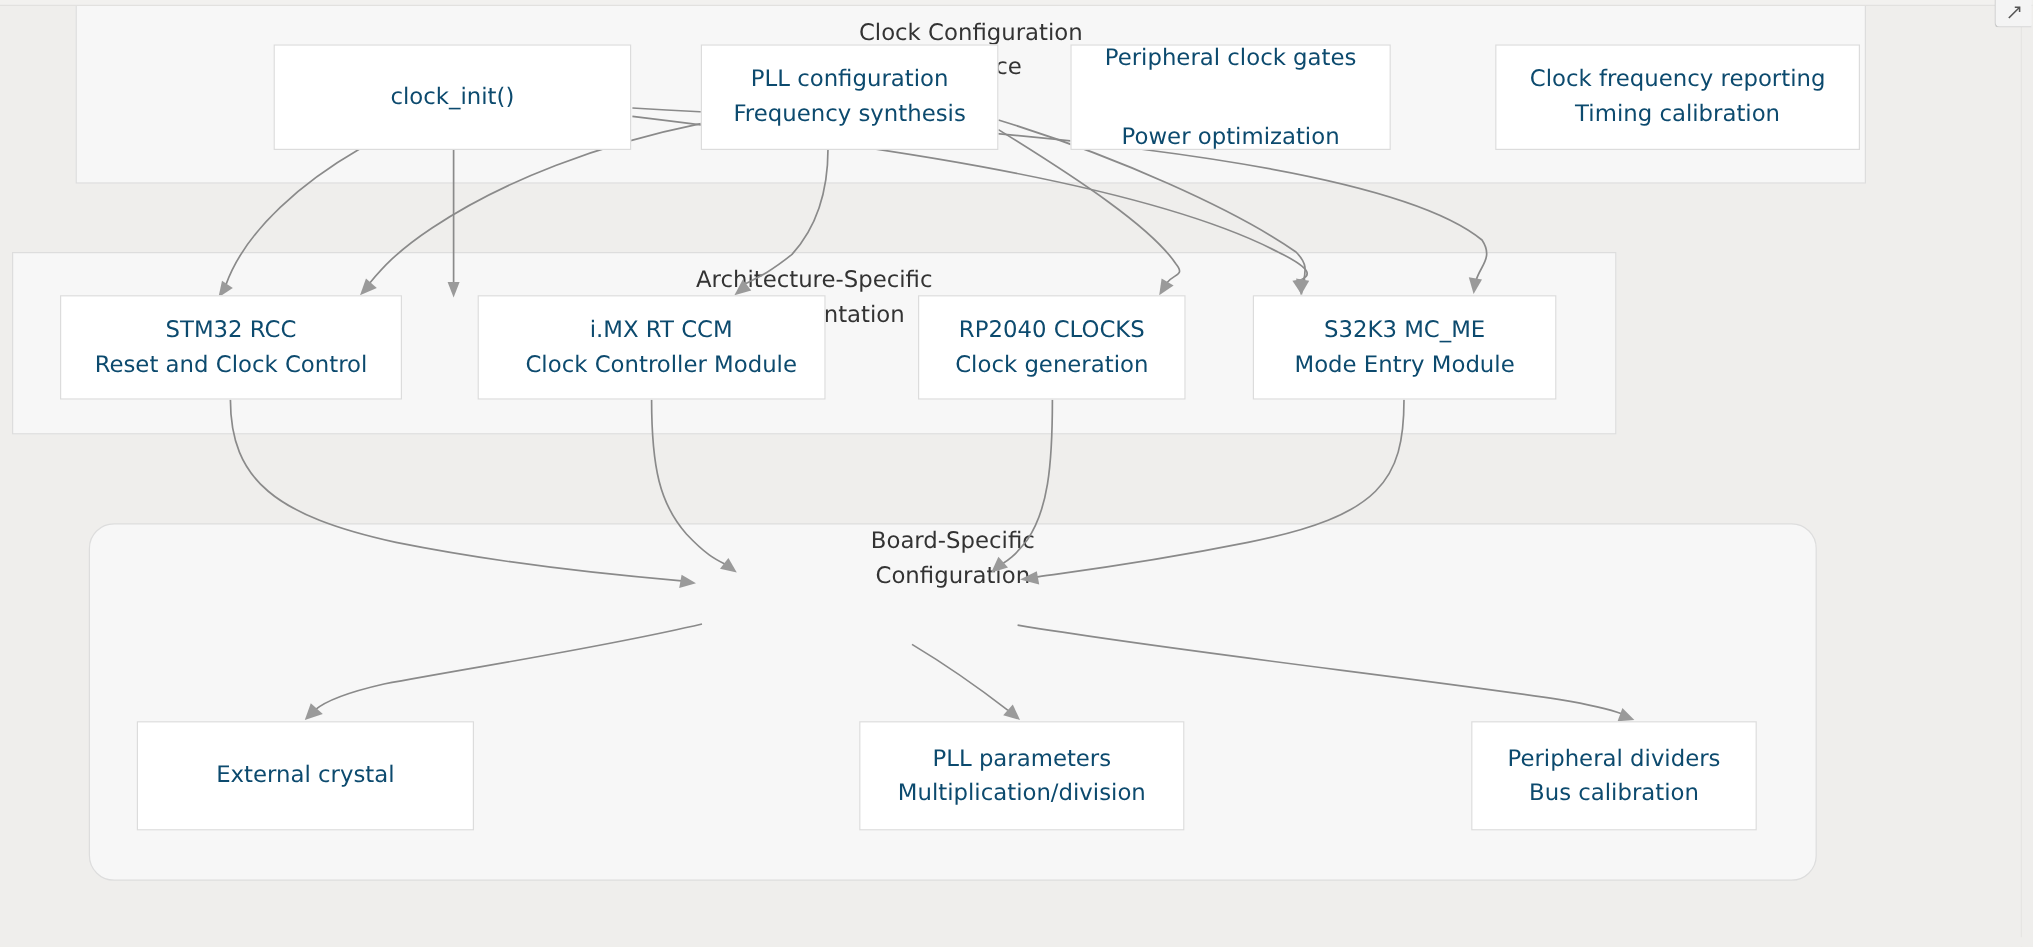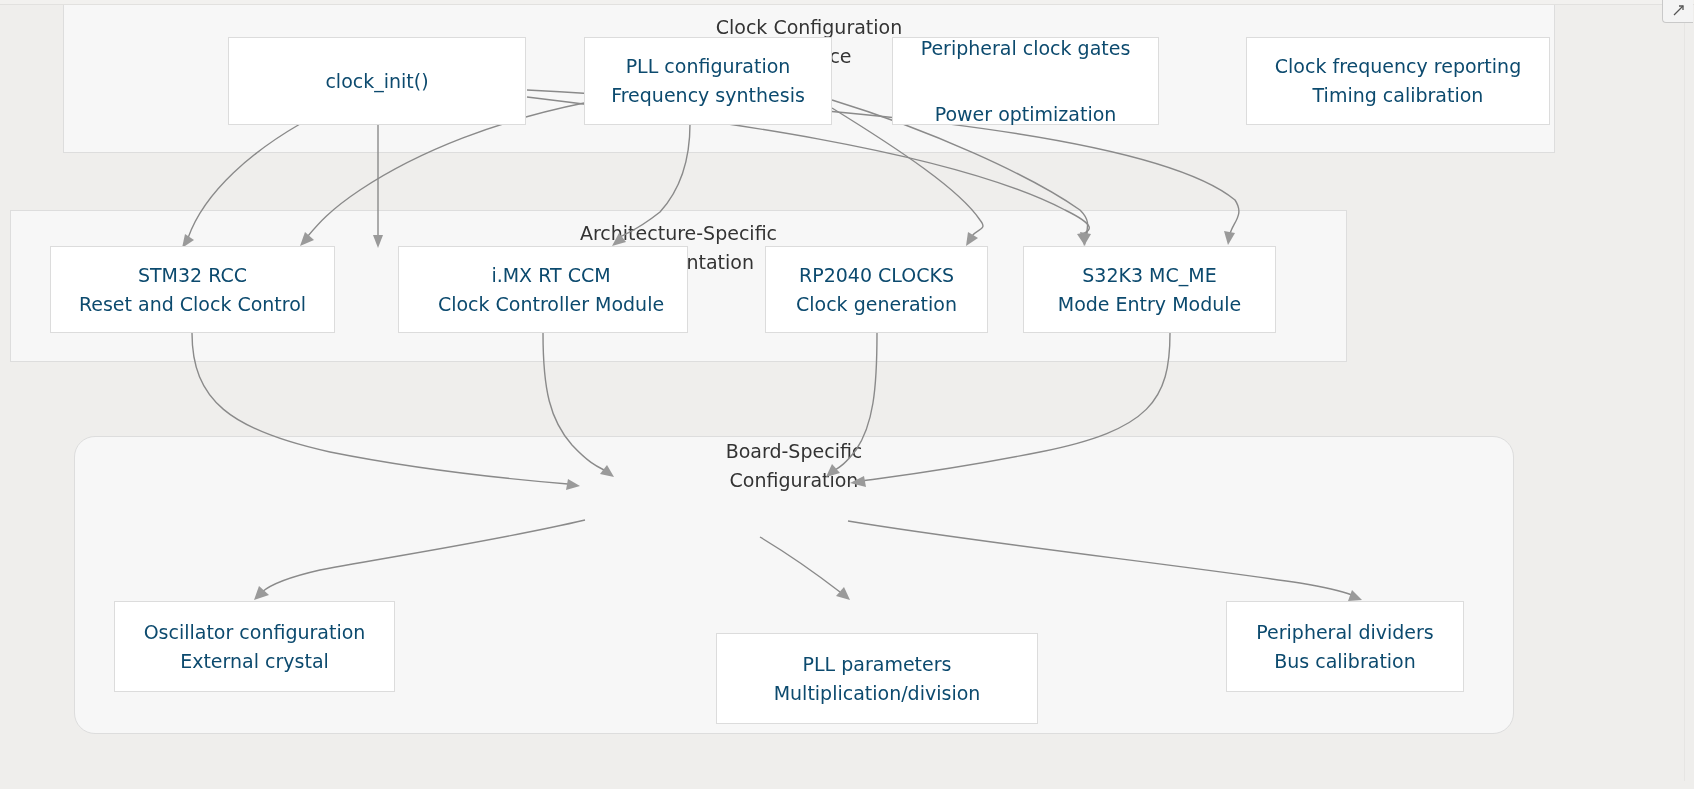--- a/index.html
+++ b/index.html
@@ -237,32 +237,31 @@
   <div class="node" style="left:398px; top:246px; width:290px; height:87px;padding-left:16px;">
     <div class="l1">i.MX RT CCM</div>
     <div class="l2">Clock Controller Module</div>
   </div>
 
   <div class="node" style="left:765px; top:246px; width:223px; height:87px;">
     <div class="l1">RP2040 CLOCKS</div>
     <div class="l2">Clock generation</div>
   </div>
 
-  <div class="node" style="left:1023px; top:246px; width:253px; height:87px;">
+  <div class="node" style="left:1044px; top:246px; width:253px; height:87px;">
     <div class="l1">S32K3 MC_ME</div>
     <div class="l2">Mode Entry Module</div>
   </div>
 
 
   <div class="node" style="left:114px; top:601px; width:281px; height:91px;">
-    <div class="l1">Oscillator configuration</div>
     <div class="l2">External crystal</div>
   </div>
 
-  <div class="node" style="left:716px; top:601px; width:322px; height:91px;margin-top:32px;">
+  <div class="node" style="left:716px; top:601px; width:271px; height:91px;">
     <div class="l1">PLL parameters</div>
     <div class="l2">Multiplication/division</div>
   </div>
 
   <div class="node" style="left:1226px; top:601px; width:238px; height:91px;">
     <div class="l1">Peripheral dividers</div>
     <div class="l2">Bus calibration</div>
   </div>
 
   <div id="right-gutter"></div>

